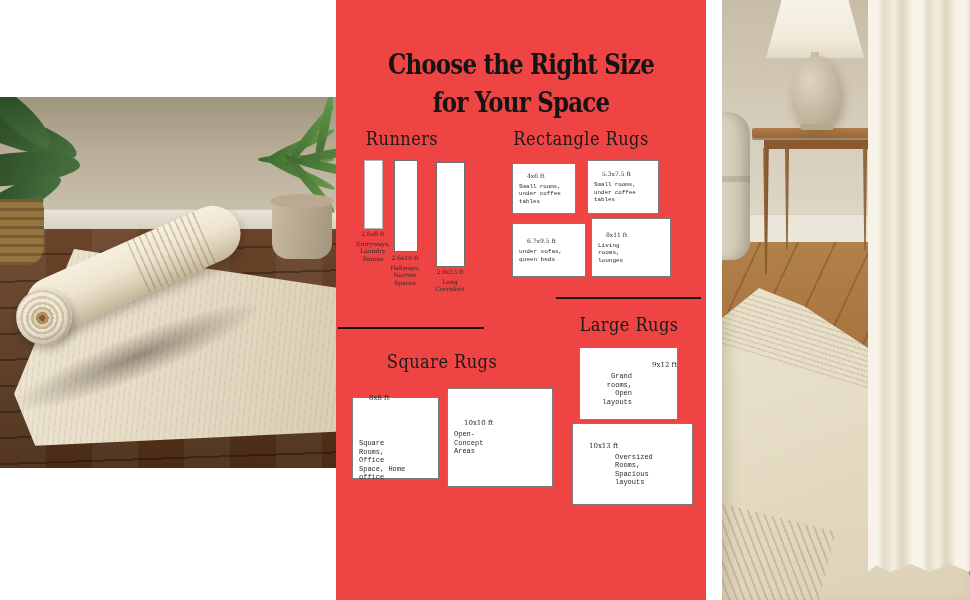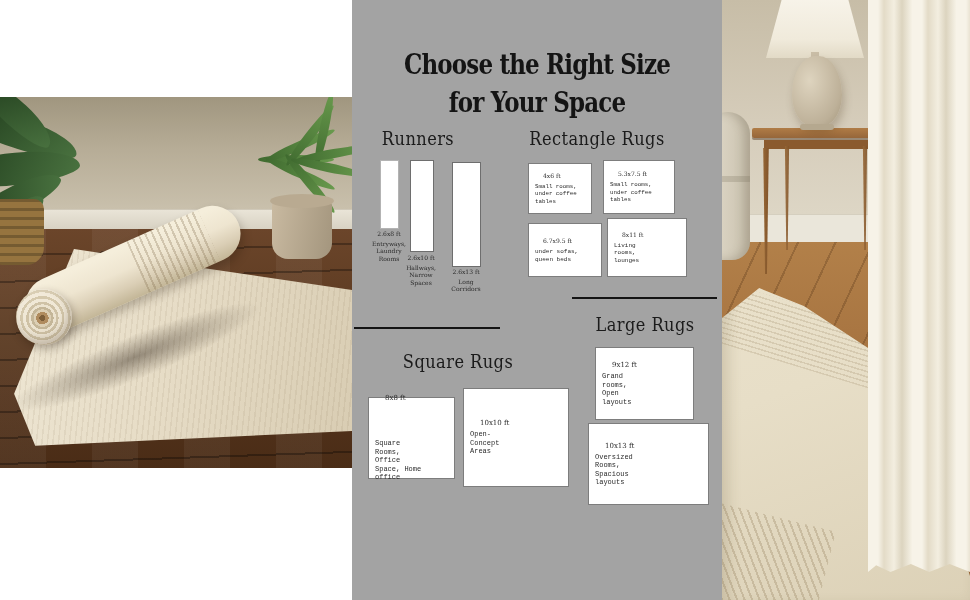--- a/index.html
+++ b/index.html
@@ -66,21 +66,21 @@
   .rp-lampshade{left:44px;top:-4px;width:98px;height:62px;clip-path:polygon(17% 0,83% 0,100% 100%,0 100%);background:linear-gradient(180deg,#f8f4ea 0%,#f0eadb 70%,#e2dac6 100%);z-index:7;}
   .rp-lampneck{left:89px;top:52px;width:8px;height:10px;background:#c9bda6;z-index:7;}
   .rp-lampbase{left:70px;top:56px;width:50px;height:70px;border-radius:48% 48% 42% 42%/58% 58% 46% 46%;background:radial-gradient(ellipse at 35% 35%,#ded4bf,#bdb098 70%,#a2957c);box-shadow:2px 6px 8px rgba(70,50,25,.25);z-index:7;}
   .rp-lampfoot{left:78px;top:124px;width:34px;height:6px;border-radius:3px;background:#b5a88f;z-index:7;}
   .rp-curtain{right:0;top:0;width:102px;height:572px;z-index:8;
     background:repeating-linear-gradient(90deg,#f7f3e8 0 10px,#e3dbc7 16px,#f3eee0 26px,#dcd4bf 34px,#f6f2e6 44px);
     clip-path:polygon(0 0,100% 0,100% 100%,80% 98.6%,60% 100%,42% 98.6%,22% 100%,8% 98.8%,0 100%);
     box-shadow:-6px 0 12px rgba(80,70,50,.18);}
 
   
-  .center-panel{left:352px;top:0;width:370px;height:600px;background:#a3a3a3;}
+  .center-panel{left:336px;top:0;width:370px;height:600px;background:#ef4444;}
   .ig-title{left:0;top:46px;width:370px;text-align:center;font-weight:800;font-size:28px;line-height:38px;letter-spacing:-1px;color:#141414;transform:scaleX(.82);transform-origin:center top;}
   .heading{width:200px;text-align:center;font-size:18px;letter-spacing:.5px;color:#1b1b1b;transform:scaleX(.9);transform-origin:center top;}
   .h-runners{left:-34px;top:128px;}
   .h-rect{left:145px;top:128px;}
   .h-large{left:193px;top:314px;}
   .h-square{left:6px;top:351px;}
   .divider{height:2px;background:#141414;}
   .div-large{left:220px;top:297px;width:145px;}
   .div-square{left:2px;top:327px;width:146px;}
 
@@ -101,26 +101,26 @@
   .bB{left:251px;top:160px;width:70px;height:52px;}
   .bC{left:176px;top:223px;width:72px;height:52px;}
   .bD{left:255px;top:218px;width:78px;height:57px;}
   .bA .use,.bB .use{width:59px;font-size:5.8px;}
   .bC .use{width:44px;}
   .bD .use{width:46px;}
   .big .sz{font-size:7px;padding-left:16px;}
   .big .use{font-size:7px;line-height:8.5px;}
   .bS1{left:16px;top:397px;width:85px;height:80px;}
   .bS2{left:111px;top:388px;width:104px;height:97px;}
-  .bL1{left:243px;top:347px;width:97px;height:71px;}
+  .bL1{left:243px;top:347px;width:97px;height:71px;text-align:right;}
   .bL2{left:236px;top:423px;width:119px;height:80px;}
   .bS1 .use{width:50px;margin-top:34px;}
   .bS2 .use{width:46px;}
   .bL1 .use{width:46px;}
-  .bL2 .use{width:60px;}
+  .bL2 .use{width:60px;margin-left:36px;}
 </style>
 </head>
 <body>
 
 <div class="abs left-photo">
   <div class="abs lp-wall"></div>
   <div class="abs lp-base"></div>
   <div class="abs lp-floor"></div>
   <div class="leaf lf1"></div>
   <div class="leaf lf2"></div>

